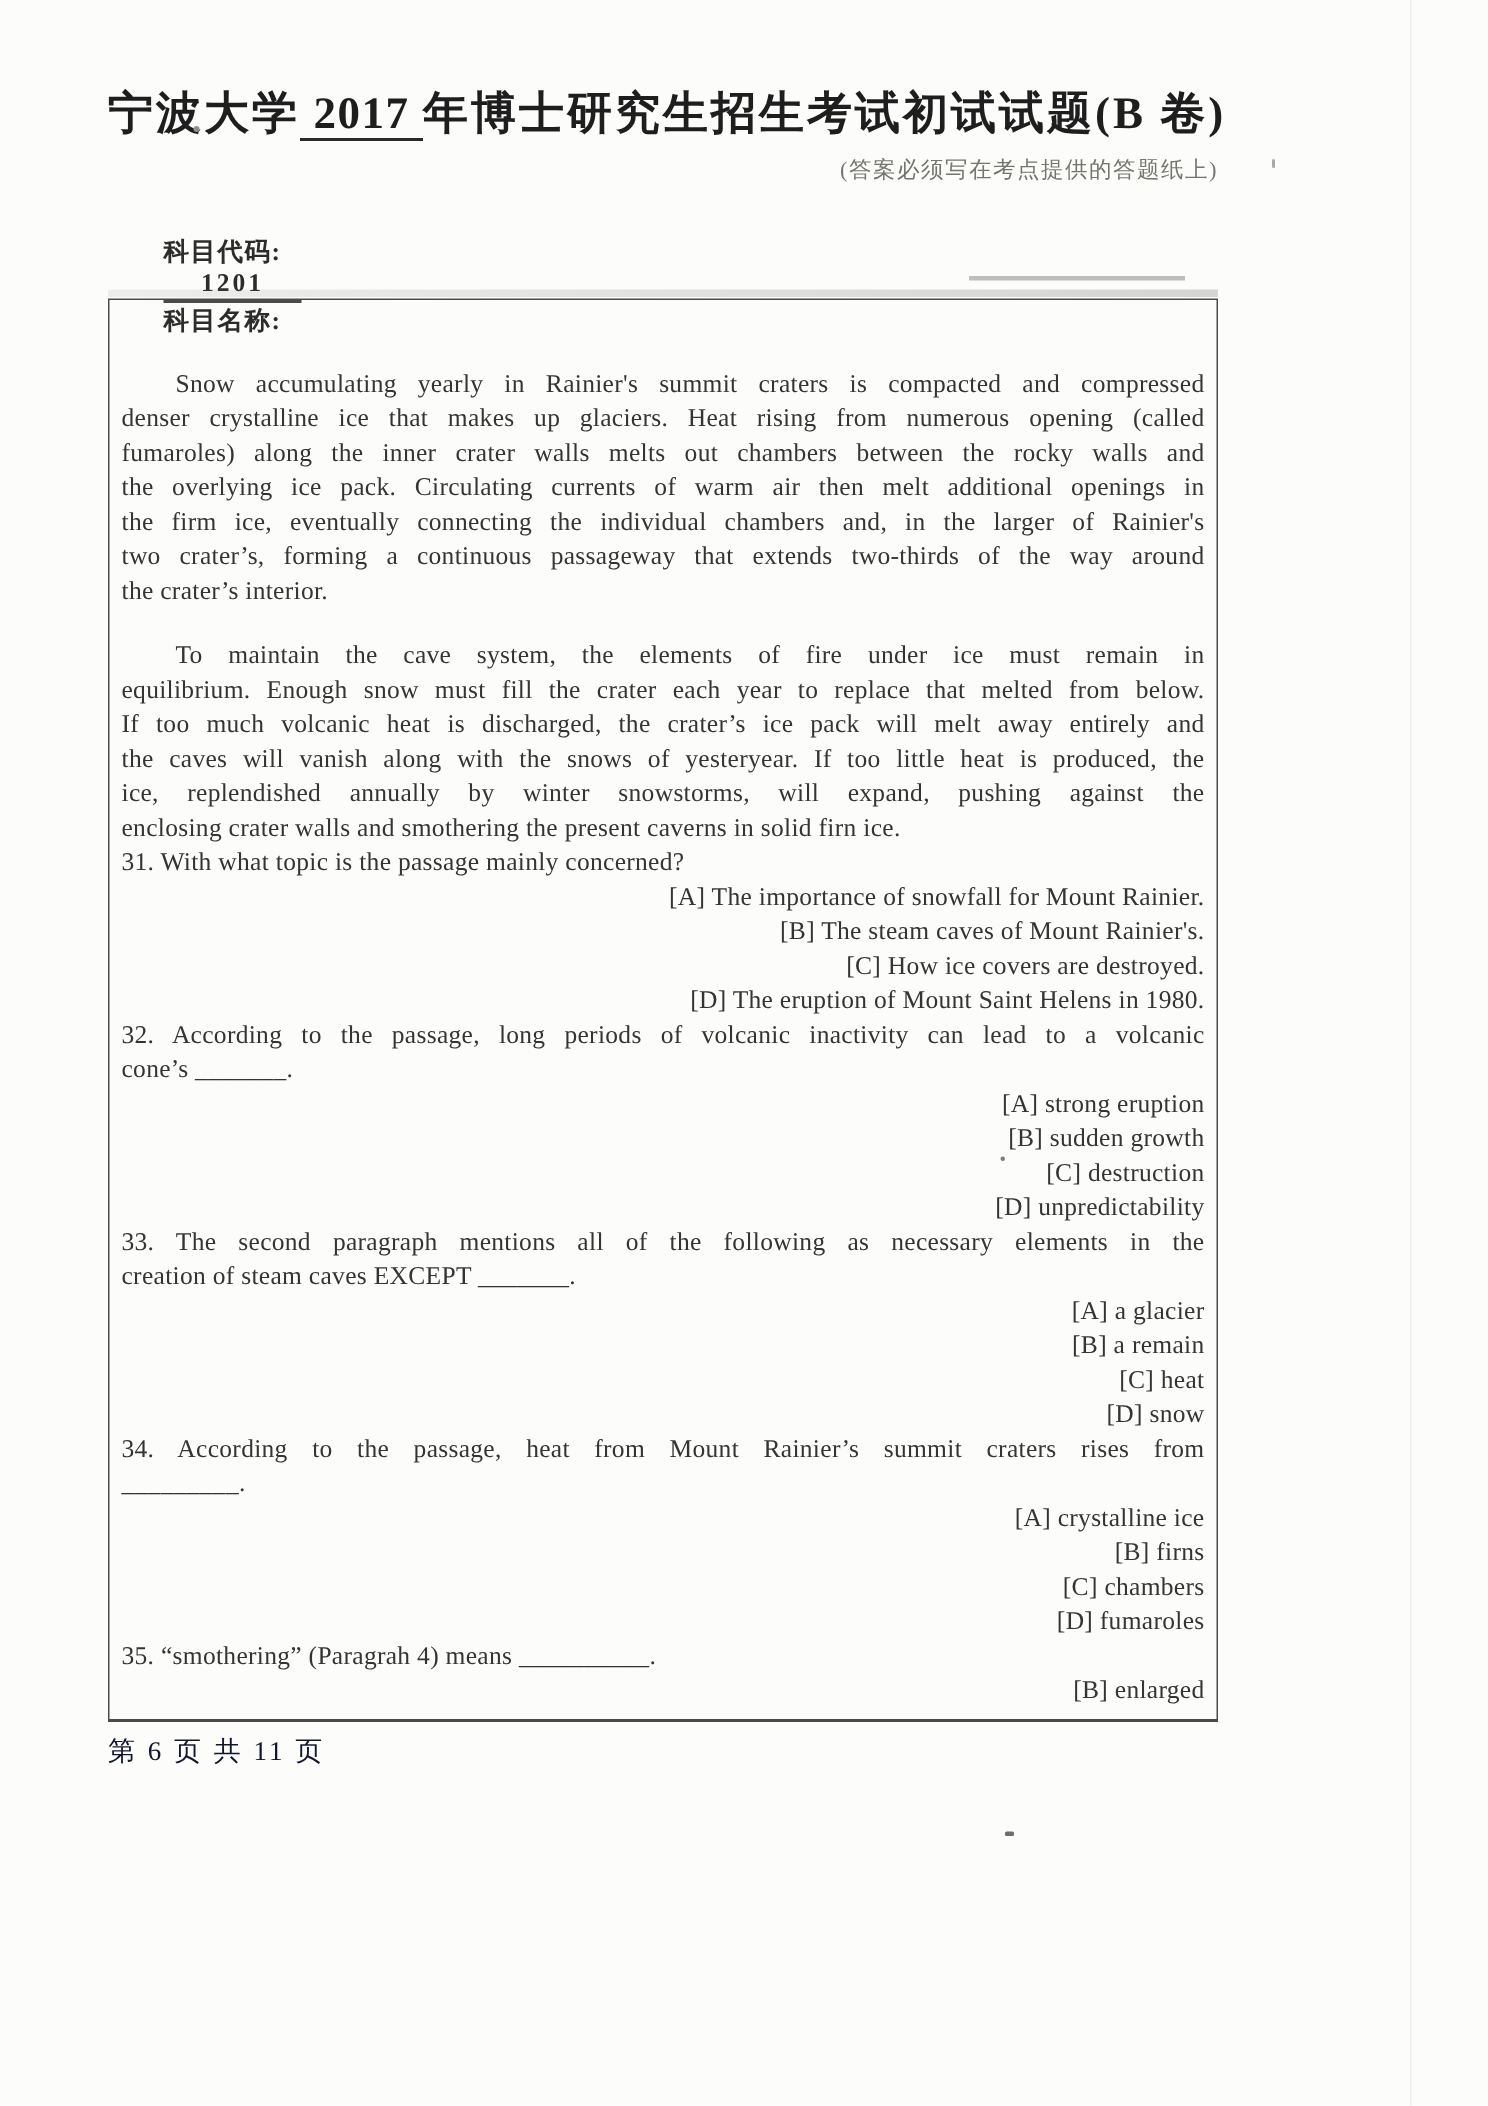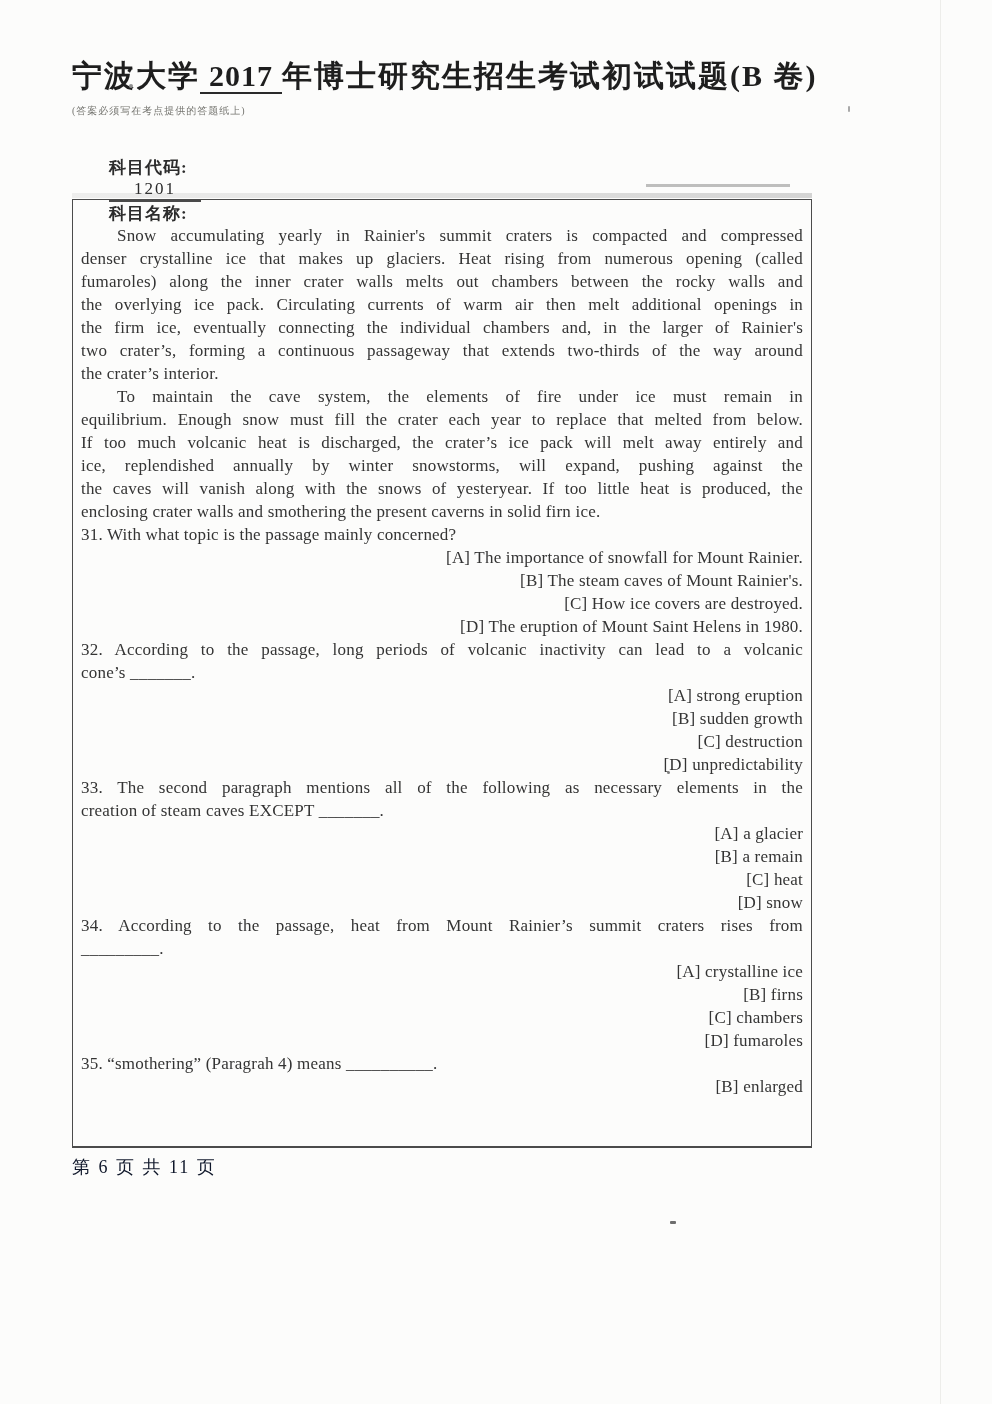--- a/index.html
+++ b/index.html
@@ -25,35 +25,35 @@
     letter-spacing:2px; line-height:40px;
     font-family:"Liberation Serif", serif;
     white-space:nowrap;
   }
   .title .year {
     border-bottom:2px solid #2a2a2a;
     padding:0 9px; letter-spacing:1px;
   }
   .subtitle {
     position:absolute; left:72px; top:104px; width:740px;
-    text-align:left;
-    font-size:10px; color:#757570; letter-spacing:1px;
+    text-align:right;
+    font-size:15px; color:#757570; letter-spacing:1px;
   }
   
   .subject-row {
     position:absolute; left:97px; top:156px;
     display:flex; align-items:baseline;
     font-size:17px; font-weight:bold; color:#2c2c2c;
     letter-spacing:1px;
     flex-direction:column;
   }
   .u-field {
     display:inline-block; text-align:center;
     border-bottom:2px solid #4a4a4a;
-    font-weight:normal; letter-spacing:2px;
+    font-weight:bold; letter-spacing:2px;
     padding-bottom:1px;
   }
   .u-code { width:92px; margin-left:12px; margin-right:12px; }
   .u-name { width:400px; margin-left:18px; }
   
   .smudge-top {
     position:absolute; left:72px; top:193px; width:740px; height:5px;
     background:linear-gradient(to right, rgba(110,110,110,0.10), rgba(110,110,110,0.28));
   }
   .smudge-underline {
@@ -65,21 +65,21 @@
     position:absolute; left:72px; top:199px;
     width:740px; height:949px;
     box-sizing:border-box;
     border:1px solid #4b4b4b;
     border-bottom-width:2px;
     padding:24px 8px 0 8px;
     font-size:17px; line-height:23px; color:#343434;
     letter-spacing:0.2px;
   }
   .pline  { text-align:justify; text-align-last:justify; white-space:nowrap; overflow:hidden; }
-  .pfirst { padding-left:36px; }
+  .pfirst { padding-left:36px;margin-top:20px; }
   .tline  { text-align:left; }
   .opt    { text-align:right; }
   .qj     { text-align:justify; text-align-last:justify; white-space:nowrap; overflow:hidden; }
   
   .footer {
     position:absolute; left:72px; top:1155px; width:740px;
     font-size:18px; color:#0f172a; letter-spacing:2px;
   }
   
   .speck { position:absolute; background:#8f8f8f; border-radius:50%; }
@@ -117,22 +117,22 @@
       <div class="pline">the overlying ice pack. Circulating currents of warm air then melt additional openings in</div>
       <div class="pline">the firm ice, eventually connecting the individual chambers and, in the larger of Rainier's</div>
       <div class="pline">two crater’s, forming a continuous passageway that extends two-thirds of the way around</div>
       <div class="tline">the crater’s interior.</div>
     </div>
 
     <div>
       <div class="pline pfirst">To maintain the cave system, the elements of fire under ice must remain in</div>
       <div class="pline">equilibrium. Enough snow must fill the crater each year to replace that melted from below.</div>
       <div class="pline">If too much volcanic heat is discharged, the crater’s ice pack will melt away entirely and</div>
+      <div class="pline">the caves will vanish along with the snows of yesteryear. If too little heat is produced, the</div>
       <div class="pline">ice, replendished annually by winter snowstorms, will expand, pushing against the</div>
-      <div class="pline">the caves will vanish along with the snows of yesteryear. If too little heat is produced, the</div>
       <div class="tline">enclosing crater walls and smothering the present caverns in solid firn ice.</div>
     </div>
 
     <div>
       <div class="tline">31. With what topic is the passage mainly concerned?</div>
       <div class="opt">[A] The importance of snowfall for Mount Rainier.</div>
       <div class="opt">[B] The steam caves of Mount Rainier's.</div>
       <div class="opt">[C] How ice covers are destroyed.</div>
       <div class="opt">[D] The eruption of Mount Saint Helens in 1980.</div>
     </div>

